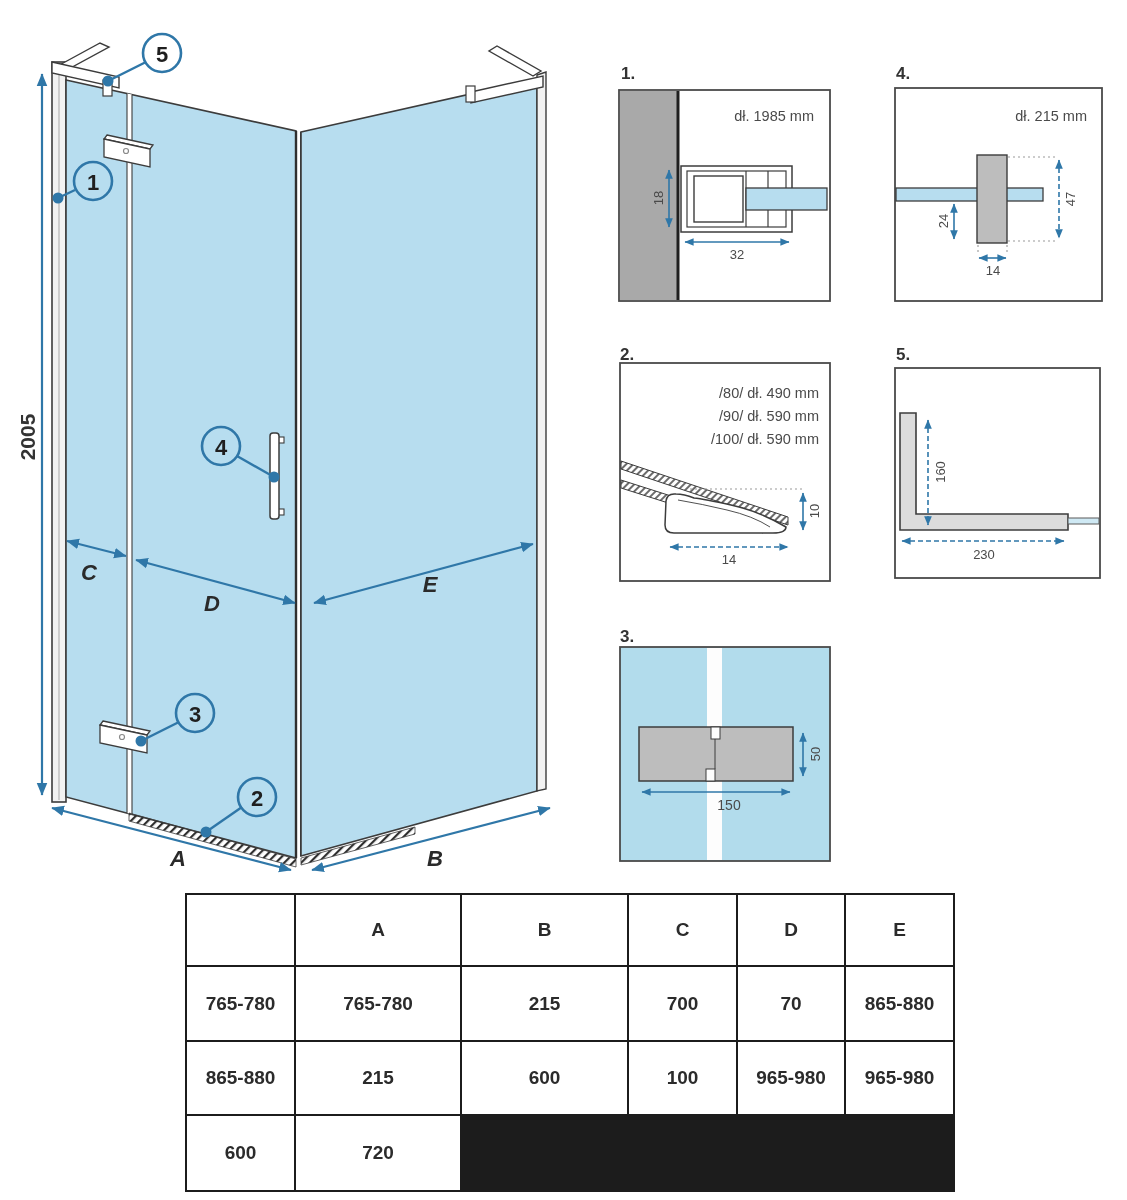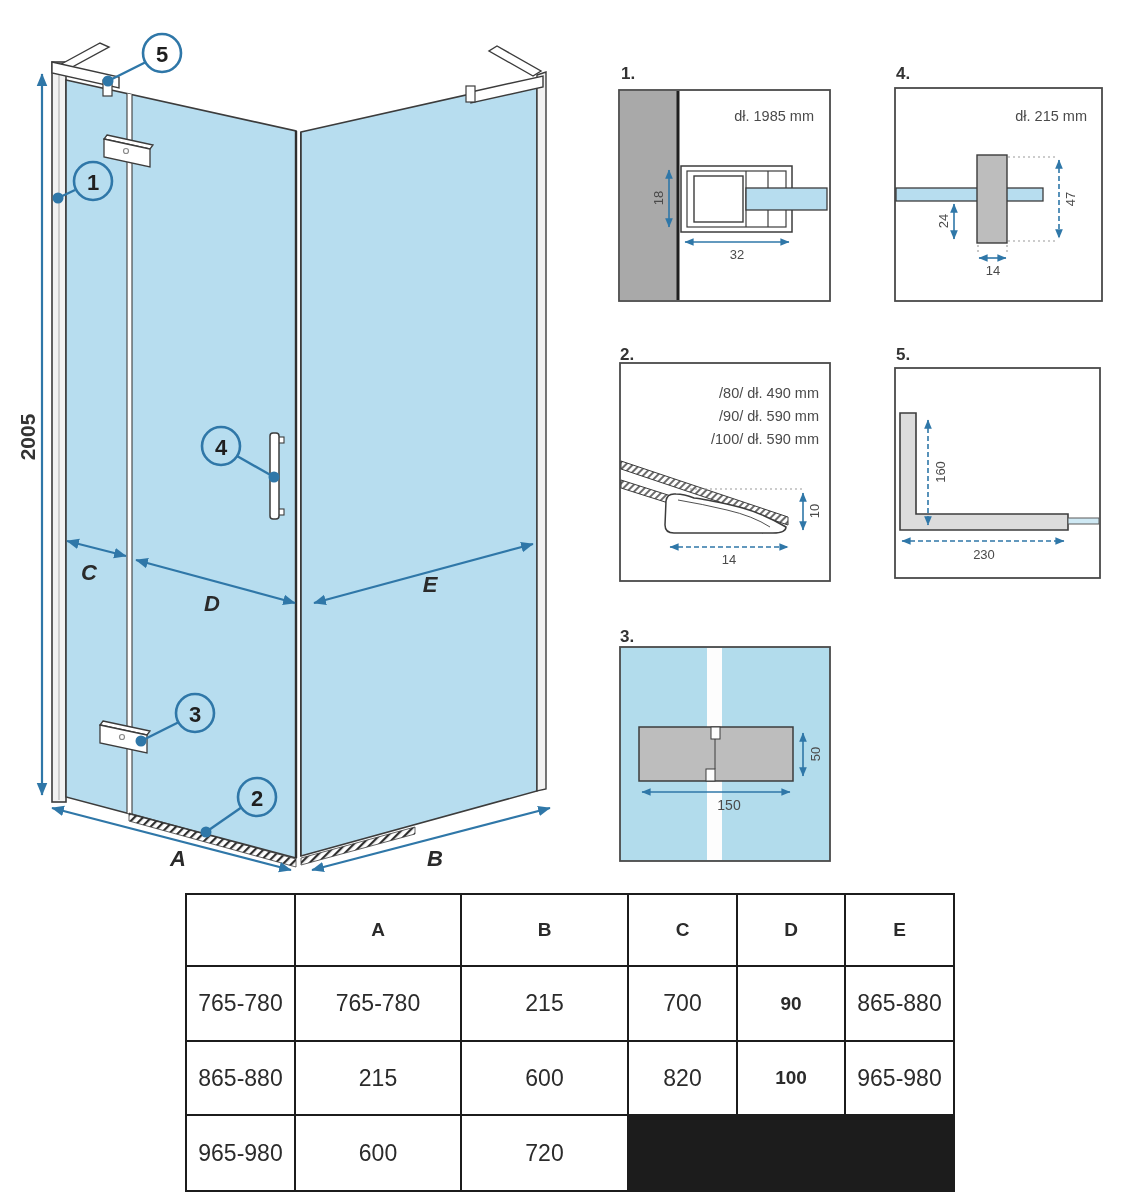--- a/index.html
+++ b/index.html
@@ -20,21 +20,21 @@
   
   .dim-table {
     position:absolute; left:185px; top:893px;
     display:grid;
     grid-template-columns:107px 164px 165px 107px 106px 107px;
     grid-template-rows:70px 73px 72px 74px;
     gap:2px; background:#1c1c1c; border:2px solid #1c1c1c;
   }
   .dim-table .cell {
     background:#ffffff; display:flex; align-items:center; justify-content:center;
-    font-size:23px; color:#2b2b2b;
+    font-size:19px; color:#2b2b2b;font-weight:bold;
   }
   .dim-table .hdr, .dim-table .rowlabel { font-weight:bold; font-size:19px; }
 </style>
 </head>
 <body>
 
 <div id="stage">
 
 <svg id="drawing" width="1127" height="1200" viewBox="0 0 1127 1200">
   <defs>
@@ -278,26 +278,25 @@
   <div class="cell hdr">B</div>
   <div class="cell hdr">C</div>
   <div class="cell hdr">D</div>
   <div class="cell hdr">E</div>
 
   <div class="cell">765-780</div>
   <div class="cell">765-780</div>
   <div class="cell">215</div>
   <div class="cell">700</div>
 
-  <div class="cell rowlabel">90</div>
+  <div class="cell rowlabel">70</div>
   <div class="cell">865-880</div>
   <div class="cell">865-880</div>
   <div class="cell">215</div>
   <div class="cell">600</div>
-  <div class="cell">820</div>
 
   <div class="cell rowlabel">100</div>
   <div class="cell">965-980</div>
   <div class="cell">965-980</div>
   <div class="cell">600</div>
   <div class="cell">720</div>
 </div>
 
 </div>
 

